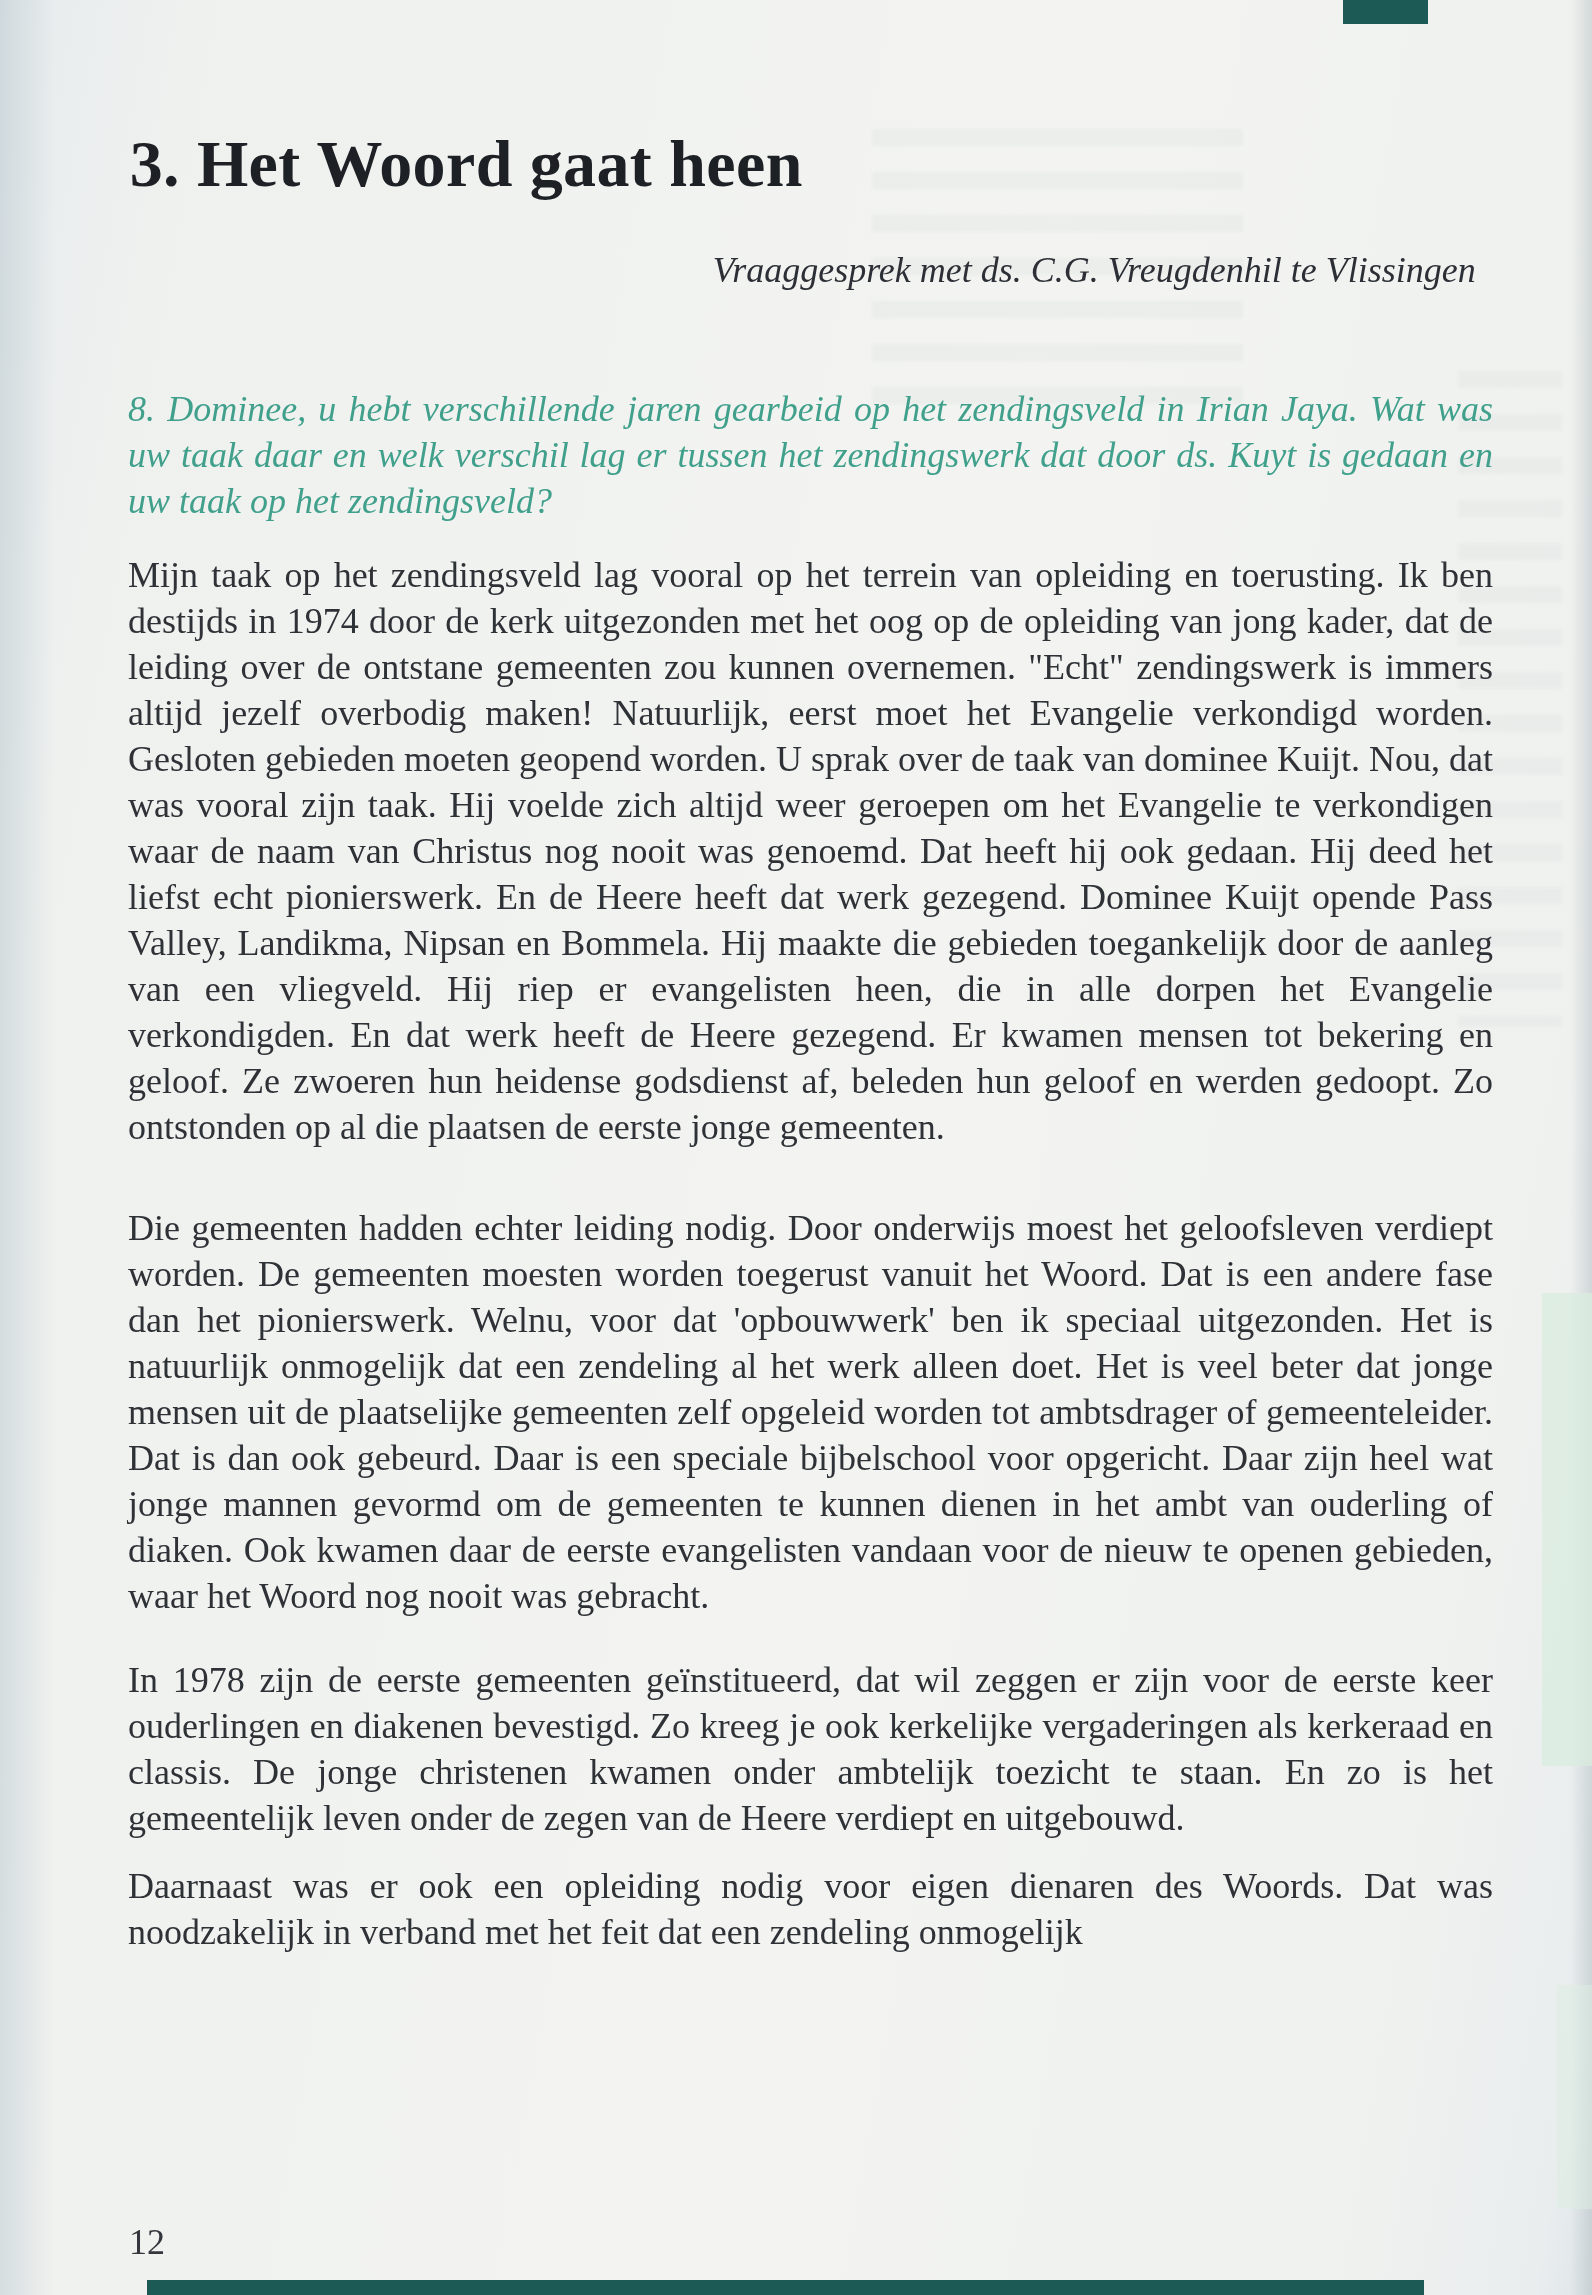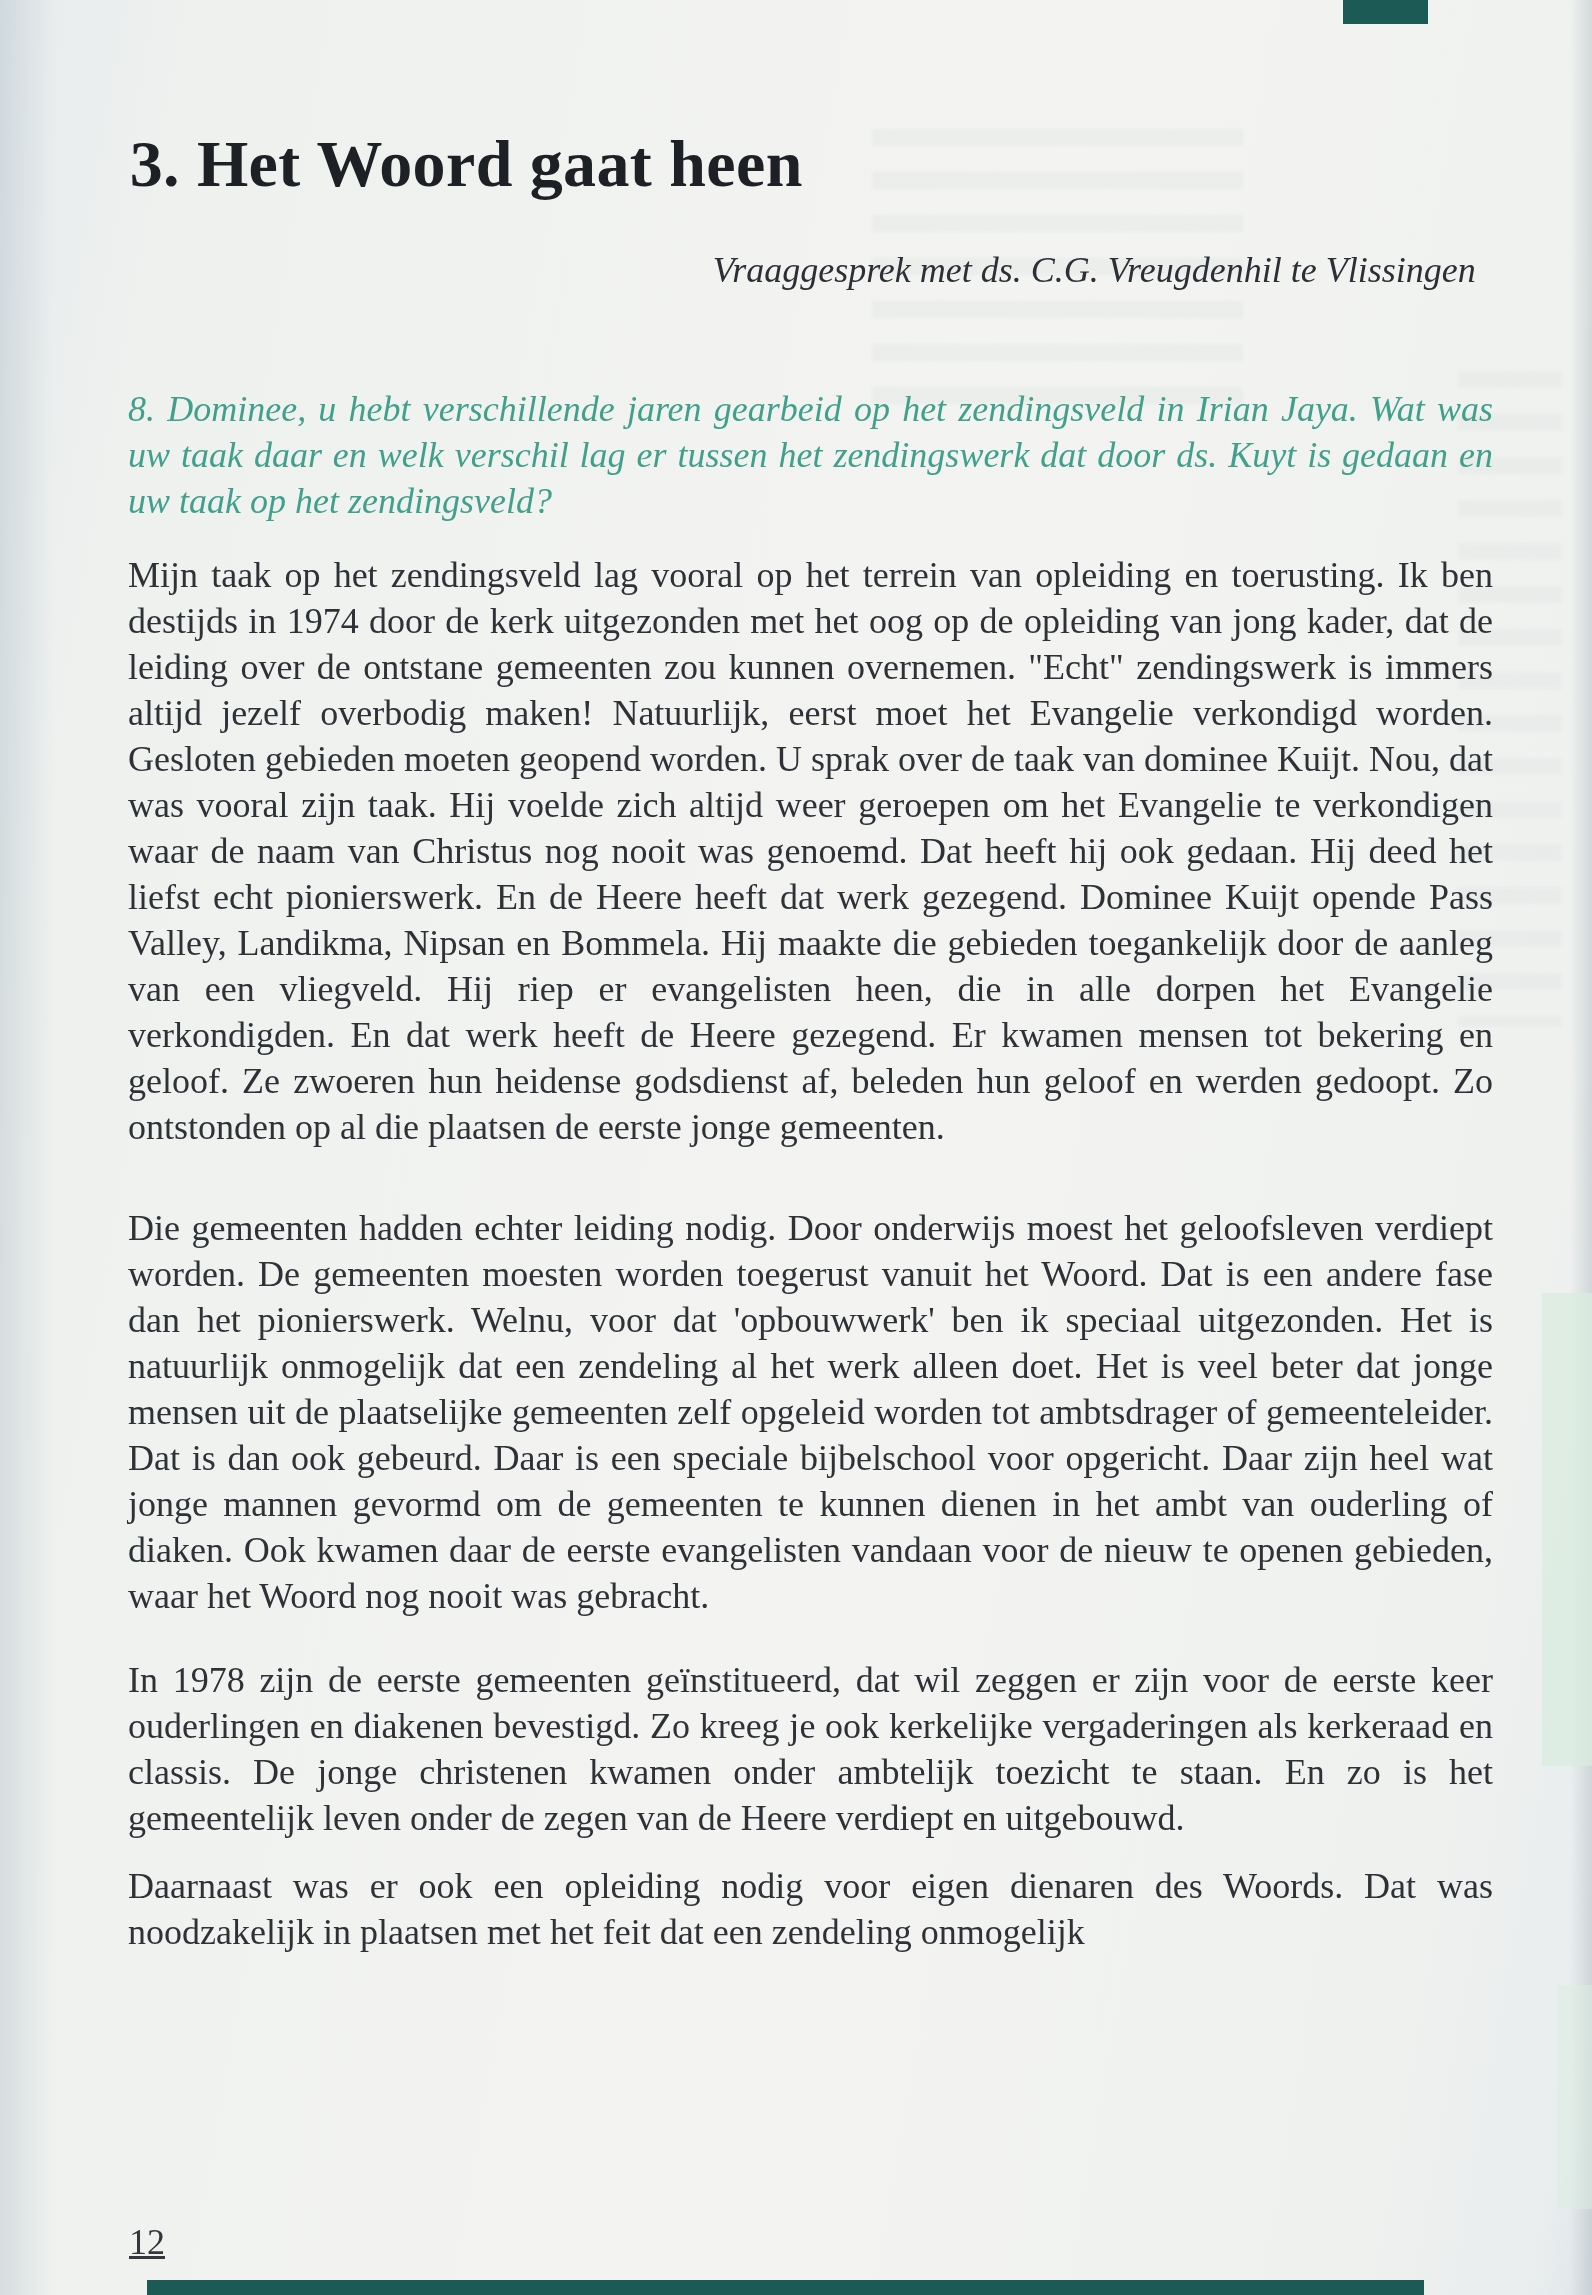--- a/index.html
+++ b/index.html
@@ -86,21 +86,21 @@
     line-height: 46px;
     text-align: justify;
     color: #2e3237;
   }
   .p1 { margin-top: 28px; }
   .p2 { margin-top: 55px; }
   .p3 { margin-top: 38px; }
   .p4 { margin-top: 22.4px; }
   .pagenum {
     position: absolute; left: 129px; top: 2221px;
-    font-size: 36px; color: #34383e; text-decoration: underline;
+    font-size: 36px; color: #34383e;
   }
 </style>
 </head>
 <body>
 
 <div class="scan">
 
   <div class="gutter-left"></div>
   <div class="edge-right"></div>
 
@@ -117,21 +117,21 @@
     <p class="subtitle">Vraaggesprek met ds. C.G. Vreugdenhil te Vlissingen</p>
 
     <p class="question">8. Dominee, u hebt verschillende jaren gearbeid op het zendingsveld in Irian Jaya. Wat was uw taak daar en welk verschil lag er tussen het zendingswerk dat door ds. Kuyt is gedaan en uw taak op het zendingsveld?</p>
 
     <p class="bodyp p1">Mijn taak op het zendingsveld lag vooral op het terrein van opleiding en toerusting. Ik ben destijds in 1974 door de kerk uitgezonden met het oog op de opleiding van jong kader, dat de leiding over de ontstane gemeenten zou kunnen overnemen. "Echt" zendingswerk is immers altijd jezelf overbodig maken! Natuurlijk, eerst moet het Evangelie verkondigd worden. Gesloten gebieden moeten geopend worden. U sprak over de taak van dominee Kuijt. Nou, dat was vooral zijn taak. Hij voelde zich altijd weer geroepen om het Evangelie te verkondigen waar de naam van Christus nog nooit was genoemd. Dat heeft hij ook gedaan. Hij deed het liefst echt pionierswerk. En de Heere heeft dat werk gezegend. Dominee Kuijt opende Pass Valley, Landikma, Nipsan en Bommela. Hij maakte die gebieden toegankelijk door de aanleg van een vliegveld. Hij riep er evangelisten heen, die in alle dorpen het Evangelie verkondigden. En dat werk heeft de Heere gezegend. Er kwamen mensen tot bekering en geloof. Ze zwoeren hun heidense godsdienst af, beleden hun geloof en werden gedoopt. Zo ontstonden op al die plaatsen de eerste jonge gemeenten.</p>
 
     <p class="bodyp p2">Die gemeenten hadden echter leiding nodig. Door onderwijs moest het geloofsleven verdiept worden. De gemeenten moesten worden toegerust vanuit het Woord. Dat is een andere fase dan het pionierswerk. Welnu, voor dat 'opbouwwerk' ben ik speciaal uitgezonden. Het is natuurlijk onmogelijk dat een zendeling al het werk alleen doet. Het is veel beter dat jonge mensen uit de plaatselijke gemeenten zelf opgeleid worden tot ambtsdrager of gemeenteleider. Dat is dan ook gebeurd. Daar is een speciale bijbelschool voor opgericht. Daar zijn heel wat jonge mannen gevormd om de gemeenten te kunnen dienen in het ambt van ouderling of diaken. Ook kwamen daar de eerste evangelisten vandaan voor de nieuw te openen gebieden, waar het Woord nog nooit was gebracht.</p>
 
     <p class="bodyp p3">In 1978 zijn de eerste gemeenten geïnstitueerd, dat wil zeggen er zijn voor de eerste keer ouderlingen en diakenen bevestigd. Zo kreeg je ook kerkelijke vergaderingen als kerkeraad en classis. De jonge christenen kwamen onder ambtelijk toezicht te staan. En zo is het gemeentelijk leven onder de zegen van de Heere verdiept en uitgebouwd.</p>
 
-    <p class="bodyp p4">Daarnaast was er ook een opleiding nodig voor eigen dienaren des Woords. Dat was noodzakelijk in plaatsen met het feit dat een zendeling onmogelijk</p>
+    <p class="bodyp p4">Daarnaast was er ook een opleiding nodig voor eigen dienaren des Woords. Dat was noodzakelijk in verband met het feit dat een zendeling onmogelijk</p>
   </div>
 
   <div class="pagenum">12</div>
 
   <div class="accent-bottom"></div>
 
 </div>
 
 
 </body></html>

